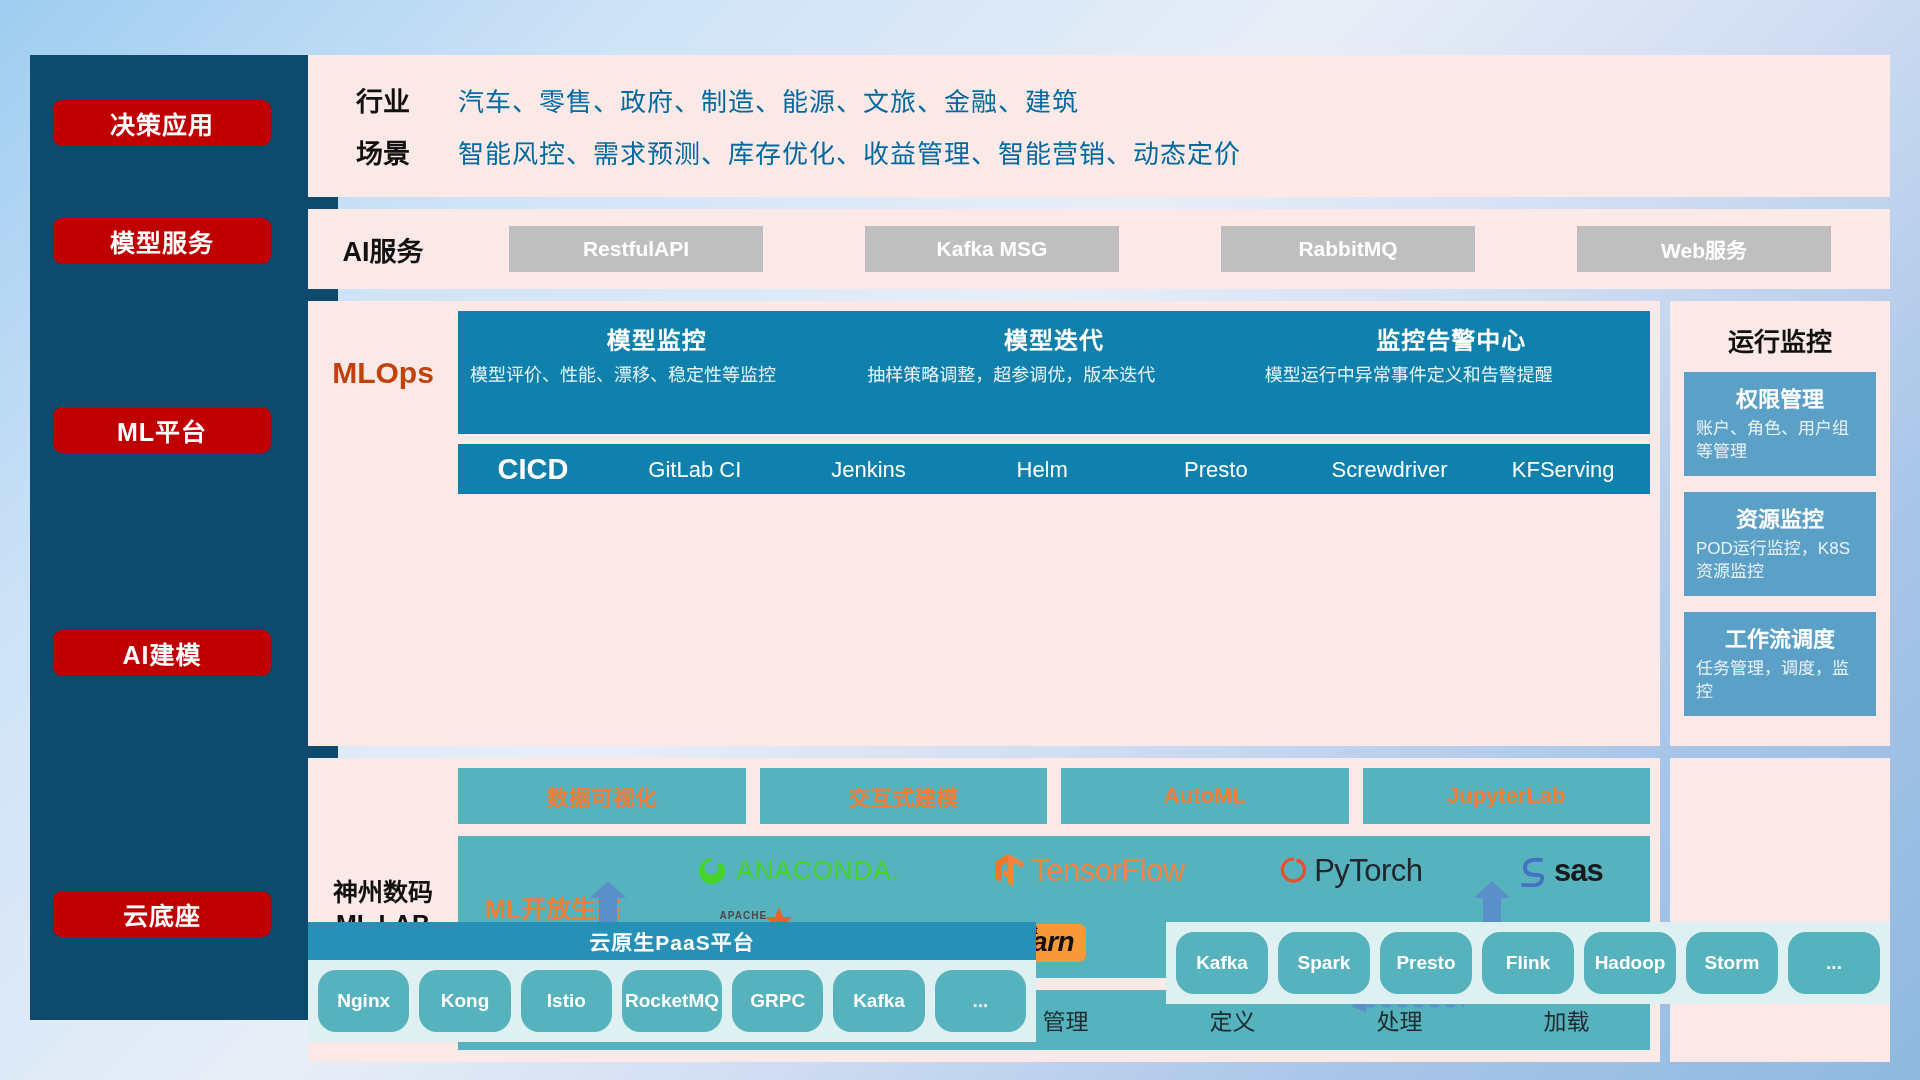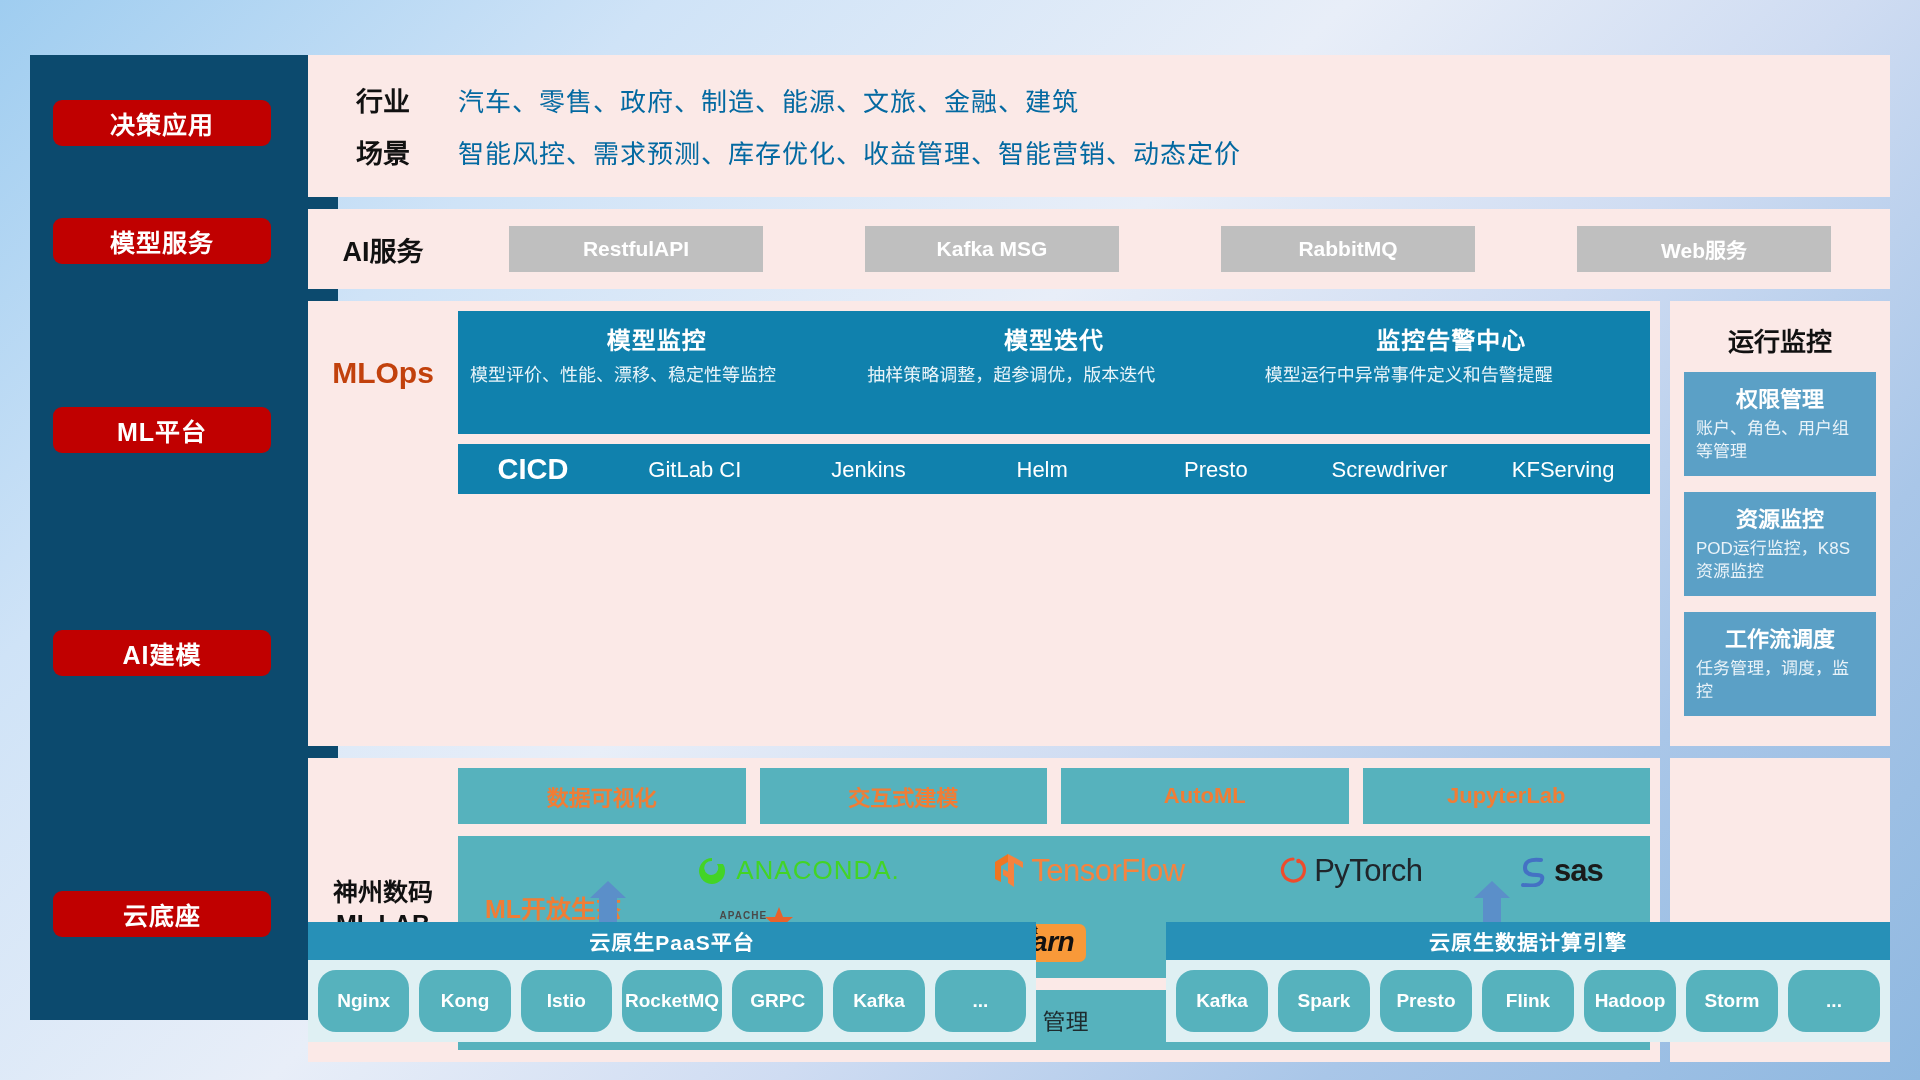--- a/index.html
+++ b/index.html
@@ -410,21 +410,20 @@
   <svg class="dashed-arrow" style="left:1040px; top:70px; width:118px; height:16px" viewBox="0 0 118 16">
     <line x1="2" y1="8" x2="100" y2="8" stroke="#5b8fc9" stroke-width="2.4" stroke-dasharray="9 7"></line>
     <polygon points="116,8 100,2 100,14" fill="#5b8fc9"></polygon>
   </svg>
   <svg class="dashed-arrow" style="left:1040px; top:118px; width:118px; height:16px" viewBox="0 0 118 16">
     <line x1="18" y1="8" x2="116" y2="8" stroke="#5b8fc9" stroke-width="2.4" stroke-dasharray="9 7"></line>
     <polygon points="2,8 18,2 18,14" fill="#5b8fc9"></polygon>
   </svg>
 
   <div class="cloud-panel" style="left:858px; width:724px">
-    <div class="cloud-head">云原生数据计算引擎</div>
     <div class="cloud-body">
       <div class="chip">Kafka</div>
       <div class="chip">Spark</div>
       <div class="chip">Presto</div>
       <div class="chip">Flink</div>
       <div class="chip">Hadoop</div>
       <div class="chip">Storm</div>
       <div class="chip">...</div>
     </div>
   </div>

